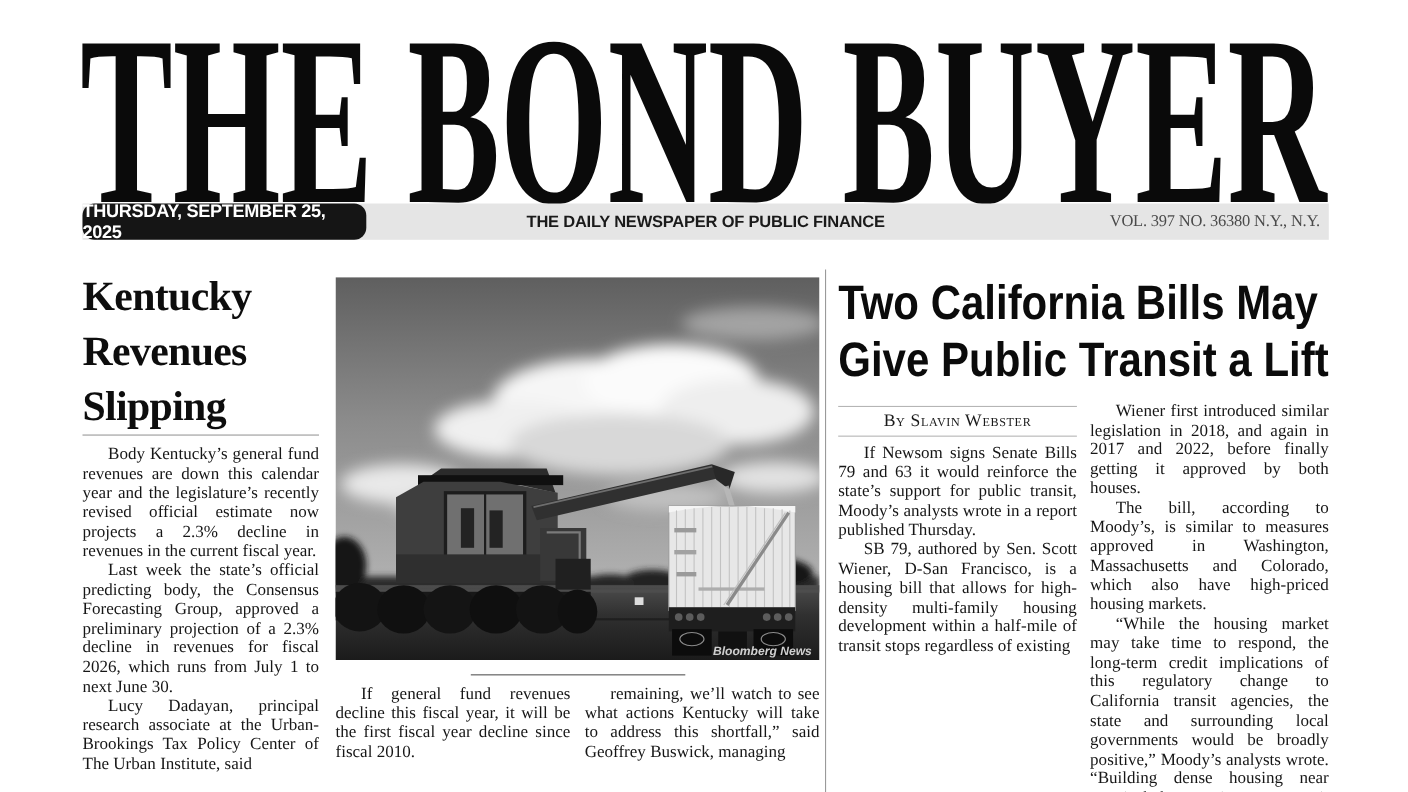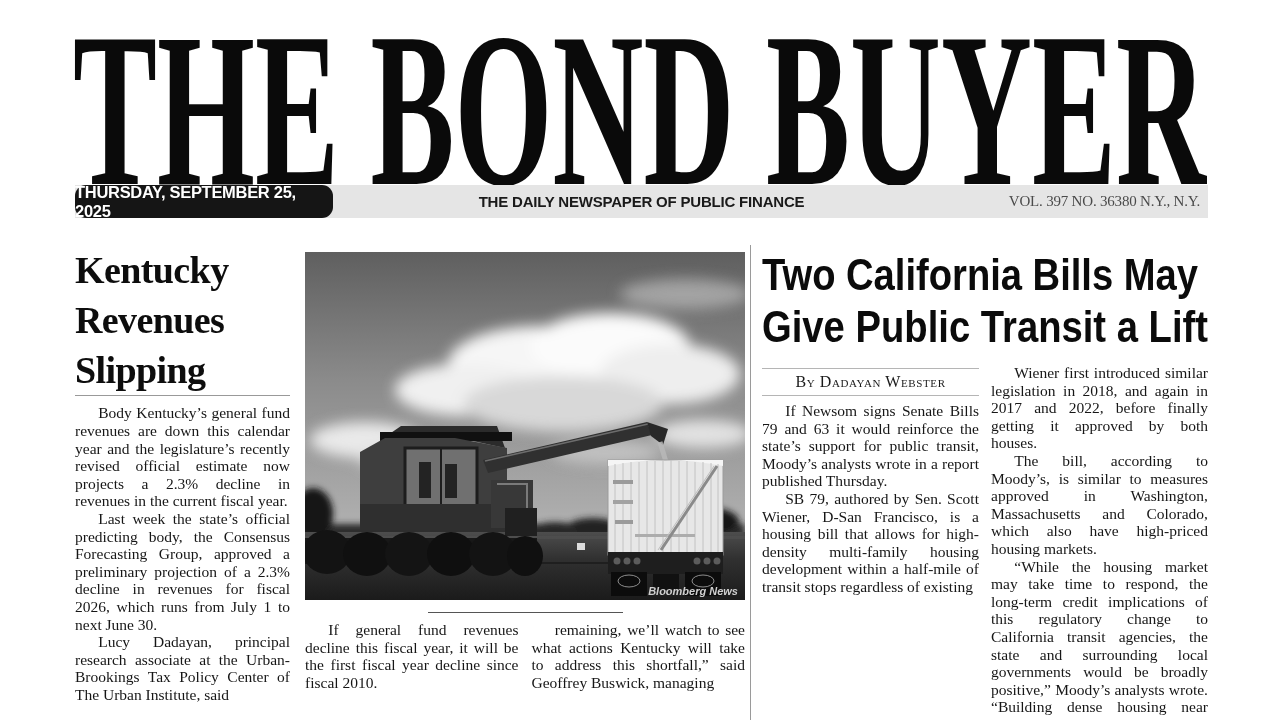--- a/index.html
+++ b/index.html
@@ -206,21 +206,21 @@
 
   <div class="rightcol">
     <svg width="446" height="104" viewBox="0 0 446 104">
       <text x="0" y="40" font-family="Liberation Sans, sans-serif" font-weight="bold" font-size="44" fill="#0b0b0b" textLength="436" lengthAdjust="spacingAndGlyphs">Two California Bills May</text>
       <text x="0" y="92" font-family="Liberation Sans, sans-serif" font-weight="bold" font-size="44" fill="#0b0b0b" textLength="446" lengthAdjust="spacingAndGlyphs">Give Public Transit a Lift</text>
     </svg>
 
     <div class="ra-cols">
       <div class="ra-col">
         <hr class="rule-light" style="margin:4px 0 0 0;">
-        <div class="byline" style="margin-top:4px;">By Dadayan Webster</div>
+        <div class="byline" style="margin-top:4px;">By Slavin Webster</div>
         <hr class="rule-light">
         <div class="bodytext">
           <p>If Newsom signs Senate Bills 79 and 63 it would reinforce the state’s support for public transit, Moody’s analysts wrote in a report published Thursday.</p>
           <p>SB 79, authored by Sen. Scott Wiener, D-San Francisco, is a housing bill that allows for high-density multi-family housing development within a half-mile of transit stops regardless of existing</p>
         </div>
       </div>
       <div class="ra-col bodytext">
         <p>Wiener first introduced similar legislation in 2018, and again in 2017 and 2022, before finally getting it approved by both houses.</p>
         <p>The bill, according to Moody’s, is similar to measures approved in Washington, Massachusetts and Colorado, which also have high-priced housing markets.</p>
         <p>“While the housing market may take time to respond, the long-term credit implications of this regulatory change to California transit agencies, the state and surrounding local governments would be broadly positive,” Moody’s analysts wrote. “Building dense housing near transit hubs can increase transit ridership and utilization, improve farebox revenue and strengthen the finan-</p>

